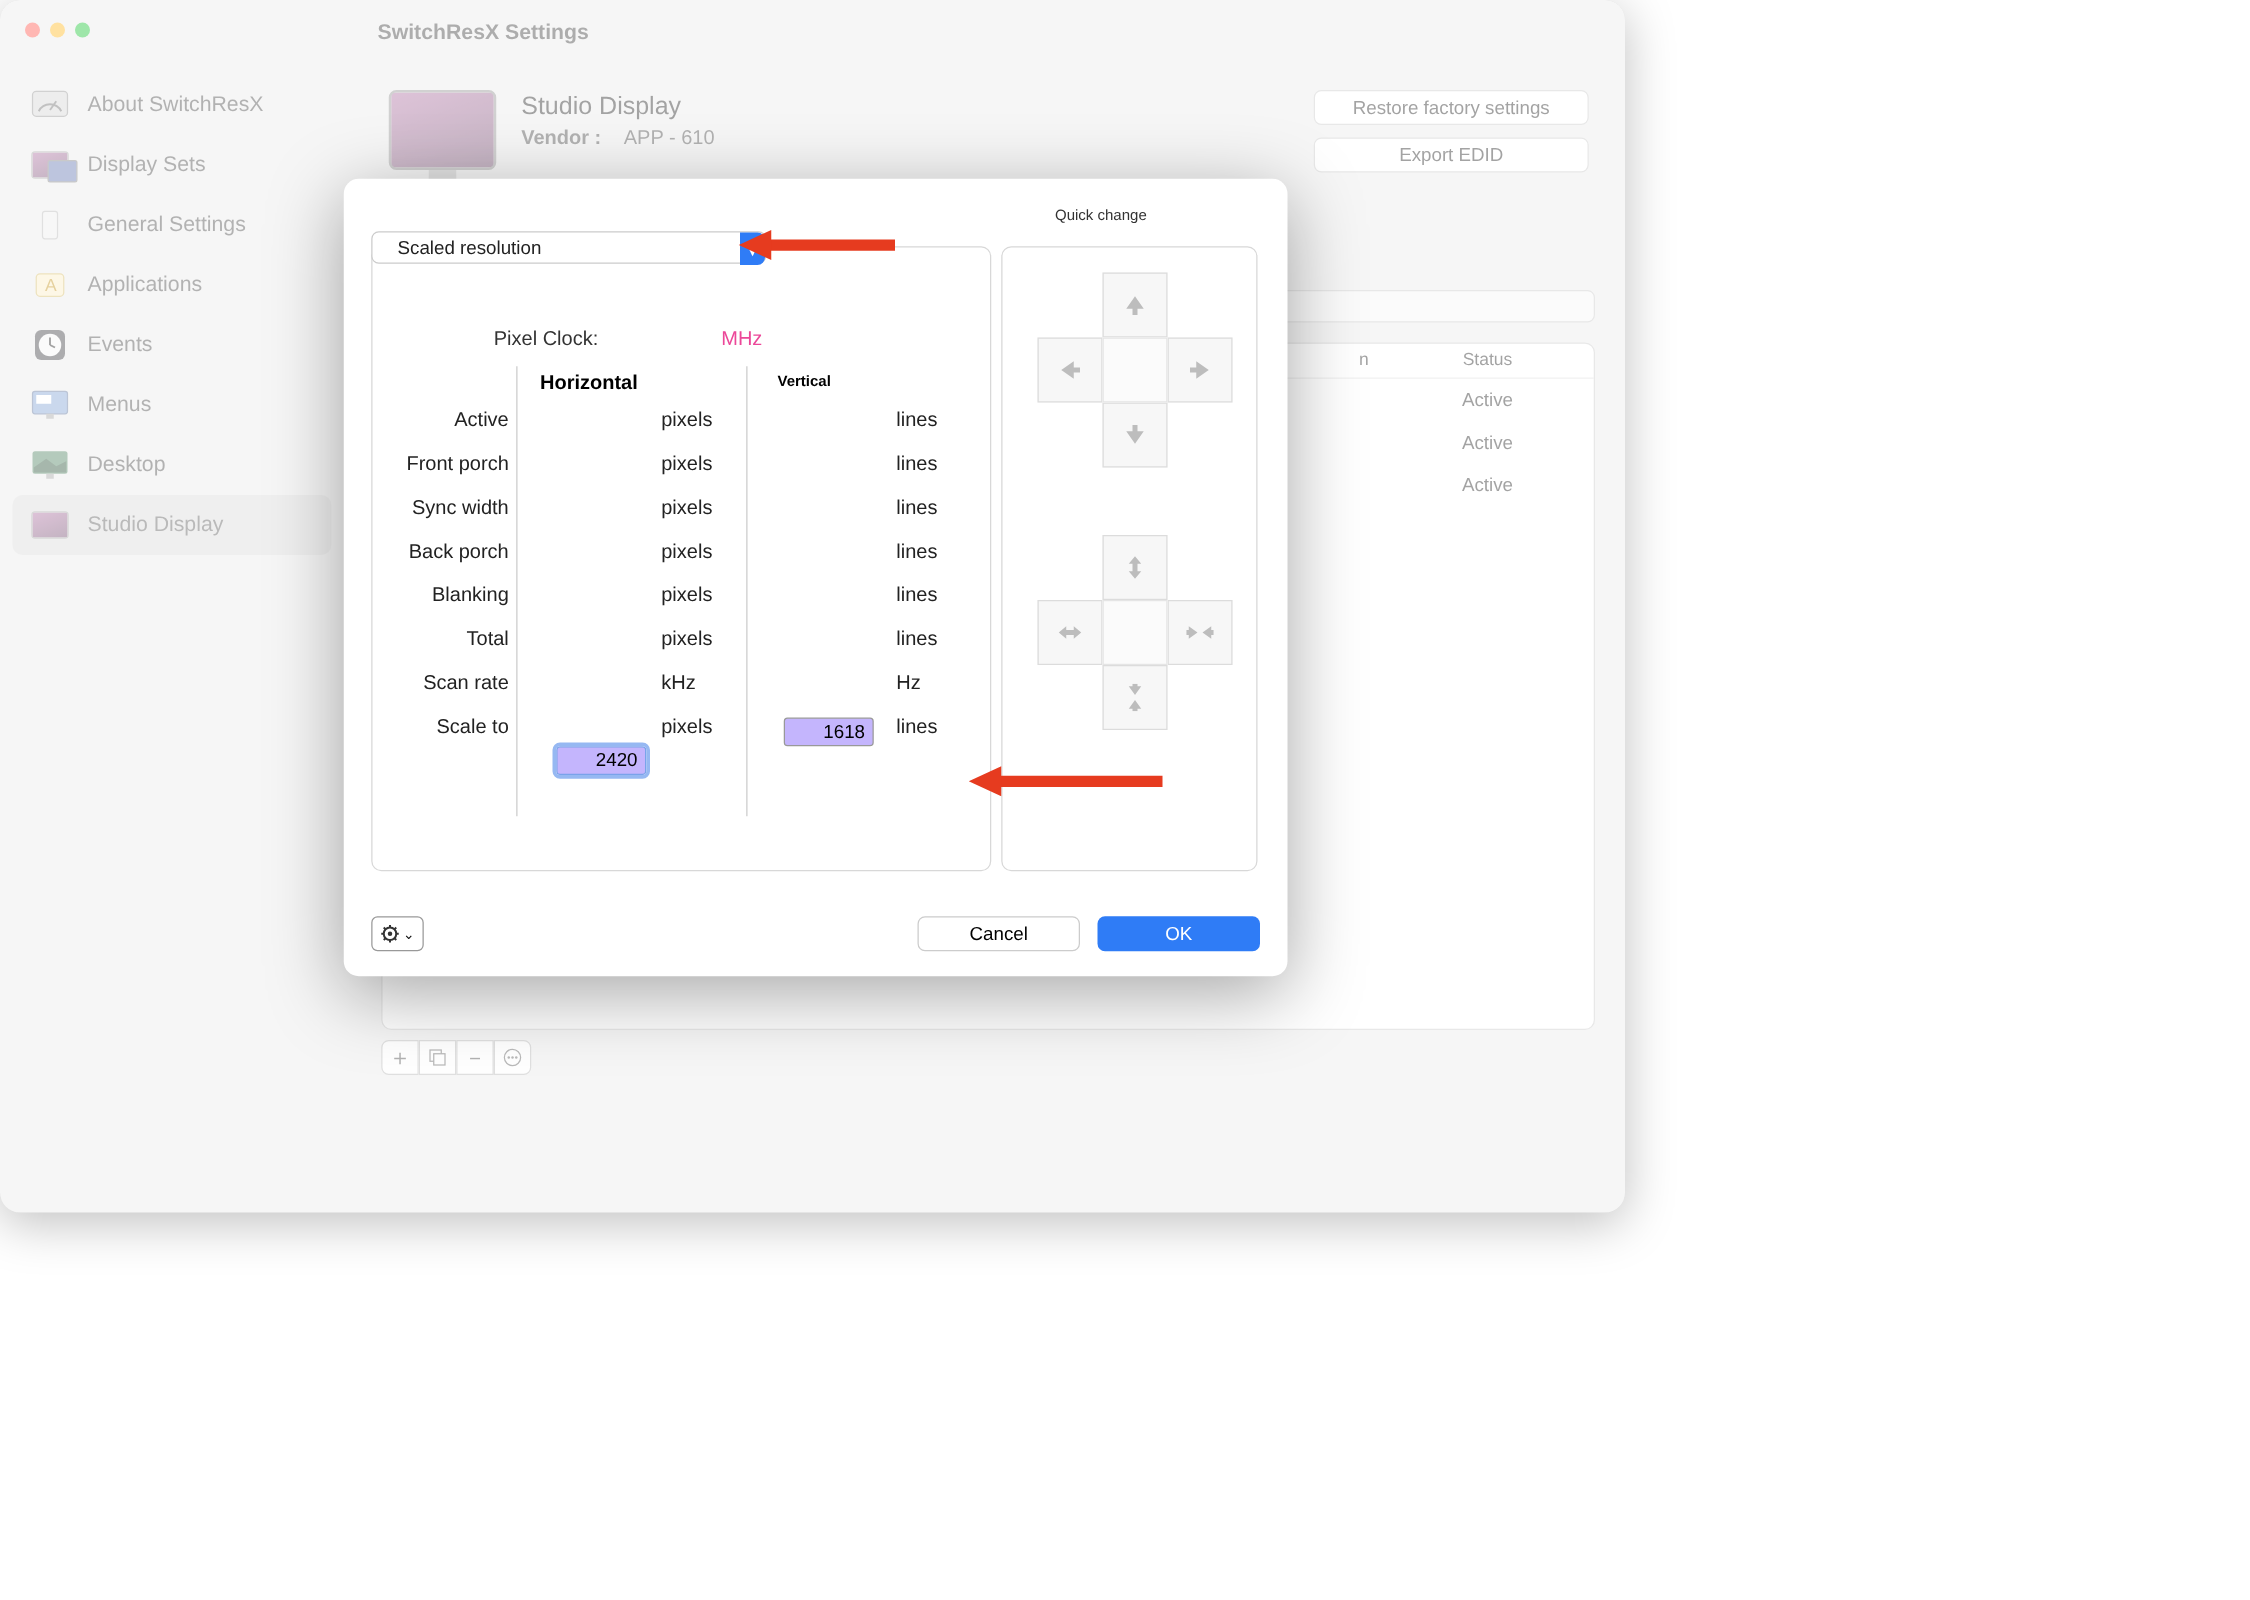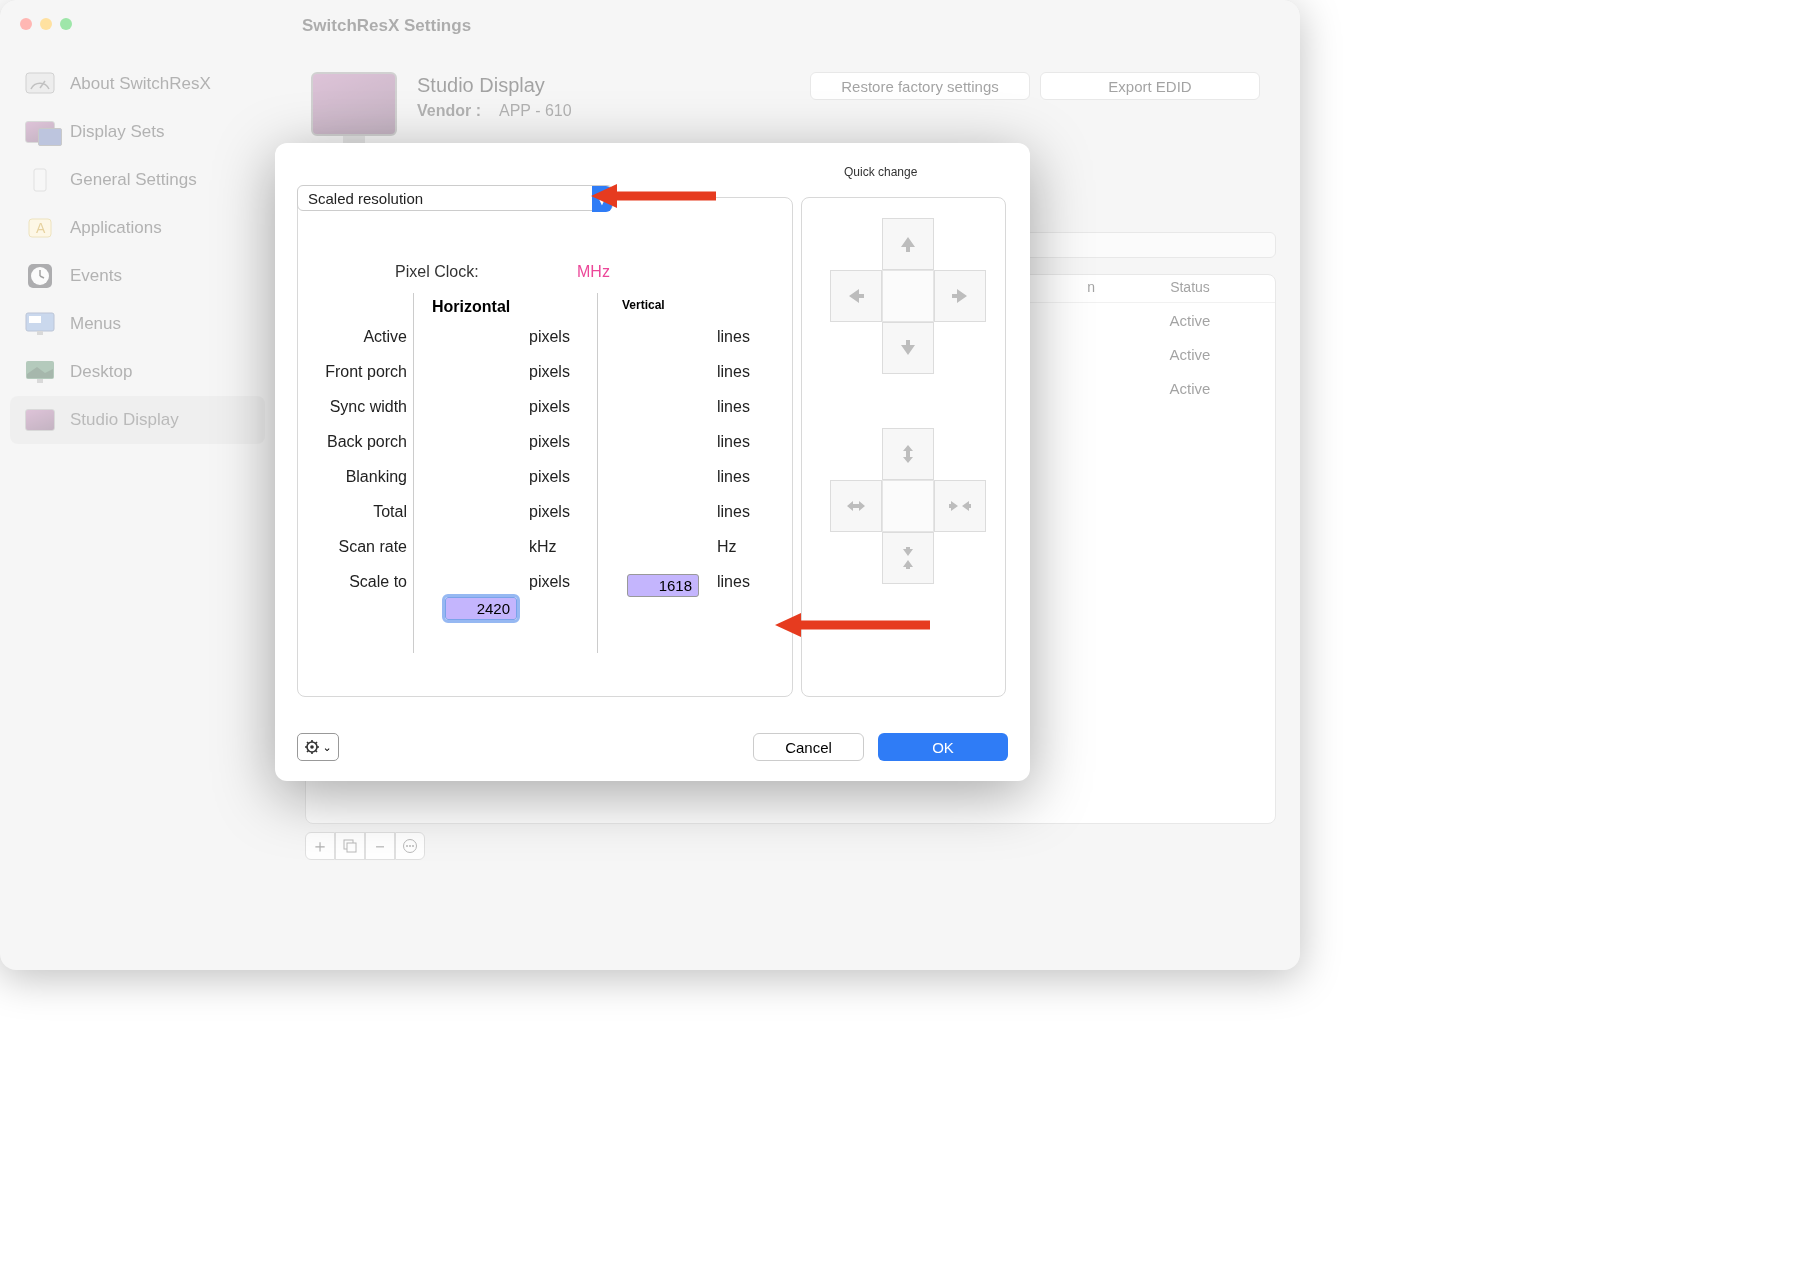--- a/index.html
+++ b/index.html
@@ -17,41 +17,41 @@
   .sb-item { display:flex; align-items:center; height:48px; gap:14px; padding:0 14px; border-radius:8px; color:#555; font-size:17px; }
   .sb-item.sel { background:#dcdcdc; color:#666; }
   .ico { width:32px; height:28px; display:flex; align-items:center; justify-content:center; }
   .content { flex:1; background:#ececec; padding:20px 24px; position:relative; }
   .disp-head { position:relative; height:100px; }
   .monitor-thumb { position:absolute; left:12px; top:0; width:86px; height:64px; border-radius:6px; background:linear-gradient(160deg,#b57aa9 0%,#7c5878 100%); border:2px solid #9a9a9a; }
   .monitor-stand { position:absolute; left:44px; top:64px; width:22px; height:10px; background:#c0c0c0; border-radius:0 0 3px 3px; }
   .disp-title { position:absolute; left:118px; top:2px; font-size:20px; color:#333; }
   .disp-vendor-l { position:absolute; left:118px; top:30px; font-size:16px; color:#555; font-weight:600; }
   .disp-vendor-v { position:absolute; left:200px; top:30px; font-size:16px; color:#555; }
-  .right-btns { position:absolute; right:16px; top:0; display:flex; gap:10px; }
+  .right-btns { position:absolute; right:5px; top:0; display:flex; flex-direction:column; gap:10px; }
   .mac-btn { height:28px; min-width:220px; border:1px solid #ccc; border-radius:6px; background:#fff; font-size:15px; color:#333; padding:2px 18px; text-align:center; }
   .tab-area { position:absolute; top:180px; left:30px; right:24px; }
   .tabbar { height:26px; border:1px solid #ccc; border-radius:6px; background:#f7f7f7; display:flex; font-size:14px; color:#555; }
   .tabbar span:last-child{ border-right:none;}
   .tab { padding:3px 14px; border-right:1px solid #ccc; }
   .res-box { margin-top:16px; border:1px solid #ccc; border-radius:8px; background:#fff; }
   .res-head { display:flex; height:28px; font-size:14px; color:#333; font-weight:500; border-bottom:1px solid #e0e0e0; }
   .col { padding:4px 10px; }
   .c-a{width:60px;text-align:center}.c-m{width:60px;text-align:center}.c-s{width:60px;text-align:center}.c-r{flex:1}.c-st{width:170px;text-align:center}
   .res-row { display:flex; height:34px; align-items:center; font-size:15px; color:#333; }
   .res-body { height:520px; }
   .toolbar-bottom { margin-top:8px; display:flex; gap:0; }
   .tb-btn { width:30px; height:28px; border:1px solid #bbb; background:#fff; display:flex; align-items:center; justify-content:center; font-size:18px; color:#555; }
   .tb-btn:first-child{border-radius:6px 0 0 6px}
   .tb-btn:last-child{border-radius:0 6px 6px 0}
   
   
   .modal { position:absolute; z-index:10; top:143px; left:275px; width:755px; height:638px; border-radius:12px; background:#fff; box-shadow:0 14px 60px rgba(0,0,0,.35); }
   .m-body { position:absolute; top:30px; left:22px; right:22px; bottom:70px; }
-  .dropdown { position:absolute; left:0; top:12px; width:316px; height:26px; border:1px solid #ccc; border-radius:6px; background:#fff; display:flex; align-items:center; padding:0 10px; font-size:15px; color:#222; }
+  .dropdown { position:absolute; left:0; top:12px; width:316px; height:26px; border:1px solid #ccc; border-radius:6px; background:#fff; display:flex; align-items:center; padding:0 20px; font-size:15px; color:#222; }
   .dd-arrows { position:absolute; right:0; top:0; width:20px; height:26px; border-radius:0 6px 6px 0; background:#2f7cf6; display:flex; flex-direction:column; align-items:center; justify-content:center; gap:0; color:#fff; font-size:9px; line-height:7px;}
   .groupbox { position:absolute; top:24px; left:0; width:496px; height:500px; border:1px solid #d8d8d8; border-radius:8px; z-index:-1;}
   .pixel-clock-l{ position:absolute; left:98px; top:90px; font-size:16px; color:#333;}
   .pixel-clock-u{ position:absolute; left:280px; top:90px; font-size:16px; color:#ec4899;}
   .th-h{ position:absolute; left:135px; top:125px; font-weight:700; font-size:16px;}
   .th-v{ position:absolute; left:325px; top:125px; font-weight:700; font-size:12px;}
   .vline { position:absolute; top:120px; width:1px; height:360px; background:#ccc; }
   .vl1{left:116px}.vl2{left:300px}
   .labels-col{ position:absolute; left:0; top:155px; width:110px; text-align:right; font-size:16px; color:#222; display:flex; flex-direction:column; gap:17px;}
   .units-col{ position:absolute; top:155px; width:80px; font-size:16px; color:#222; display:flex; flex-direction:column; gap:17px;}
@@ -61,21 +61,21 @@
   .quick-title{ position:absolute; left:547px; top:-8px; font-size:12px; color:#333;}
   .quick-box { position:absolute; left:504px; top:24px; width:205px; height:500px; border:1px solid #d8d8d8; border-radius:8px; }
   .dpad { position:absolute; width:160px; height:160px; }
   .dp1{ left:26px; top:20px;}
   .dp2{ left:26px; top:230px;}
   .dbtn { position:absolute; width:52px; height:52px; border:1px solid #dcdcdc; background:#f7f7f7; display:flex; align-items:center; justify-content:center; color:#b0b0b0; }
   .up{left:54px;top:0}.dn{left:54px;top:104px}.lf{left:2px;top:52px}.rt{left:106px;top:52px}.ct{left:54px;top:52px;background:#fbfbfb;border:1px solid #e5e5e5}
   .m-footer { position:absolute; left:22px; right:22px; bottom:16px; height:36px; display:flex; align-items:center;}
   .gear-dd{ width:42px; height:28px; border:1px solid #999; border-radius:5px; display:flex; align-items:center; justify-content:center; gap:2px; font-size:16px;}
   .spacer{flex:1}
-  .btn-cancel{ width:111px; height:28px; border:1px solid #ccc; border-radius:6px; background:#fff; font-size:15px;}
+  .btn-cancel{ width:130px; height:28px; border:1px solid #ccc; border-radius:6px; background:#fff; font-size:15px;}
   .btn-ok{ width:130px; height:28px; border:none; border-radius:6px; background:#2f7cf6; color:#fff; font-size:15px; margin-left:14px;}
   
   .arrow-ann { position:absolute; z-index:20; pointer-events:none; }
   .arrow-ann svg { overflow:visible }
   
   
   .mini-mon{width:30px;height:22px;background:linear-gradient(160deg,#b57aa9,#7c5878);border:1px solid #aaa;border-radius:3px;position:relative}
   .mini-mon.dual:after{content:"";position:absolute;left:12px;top:6px;width:22px;height:16px;background:#6d7fb5;border:1px solid #888;border-radius:2px}
   svg{display:block}
 </style>

